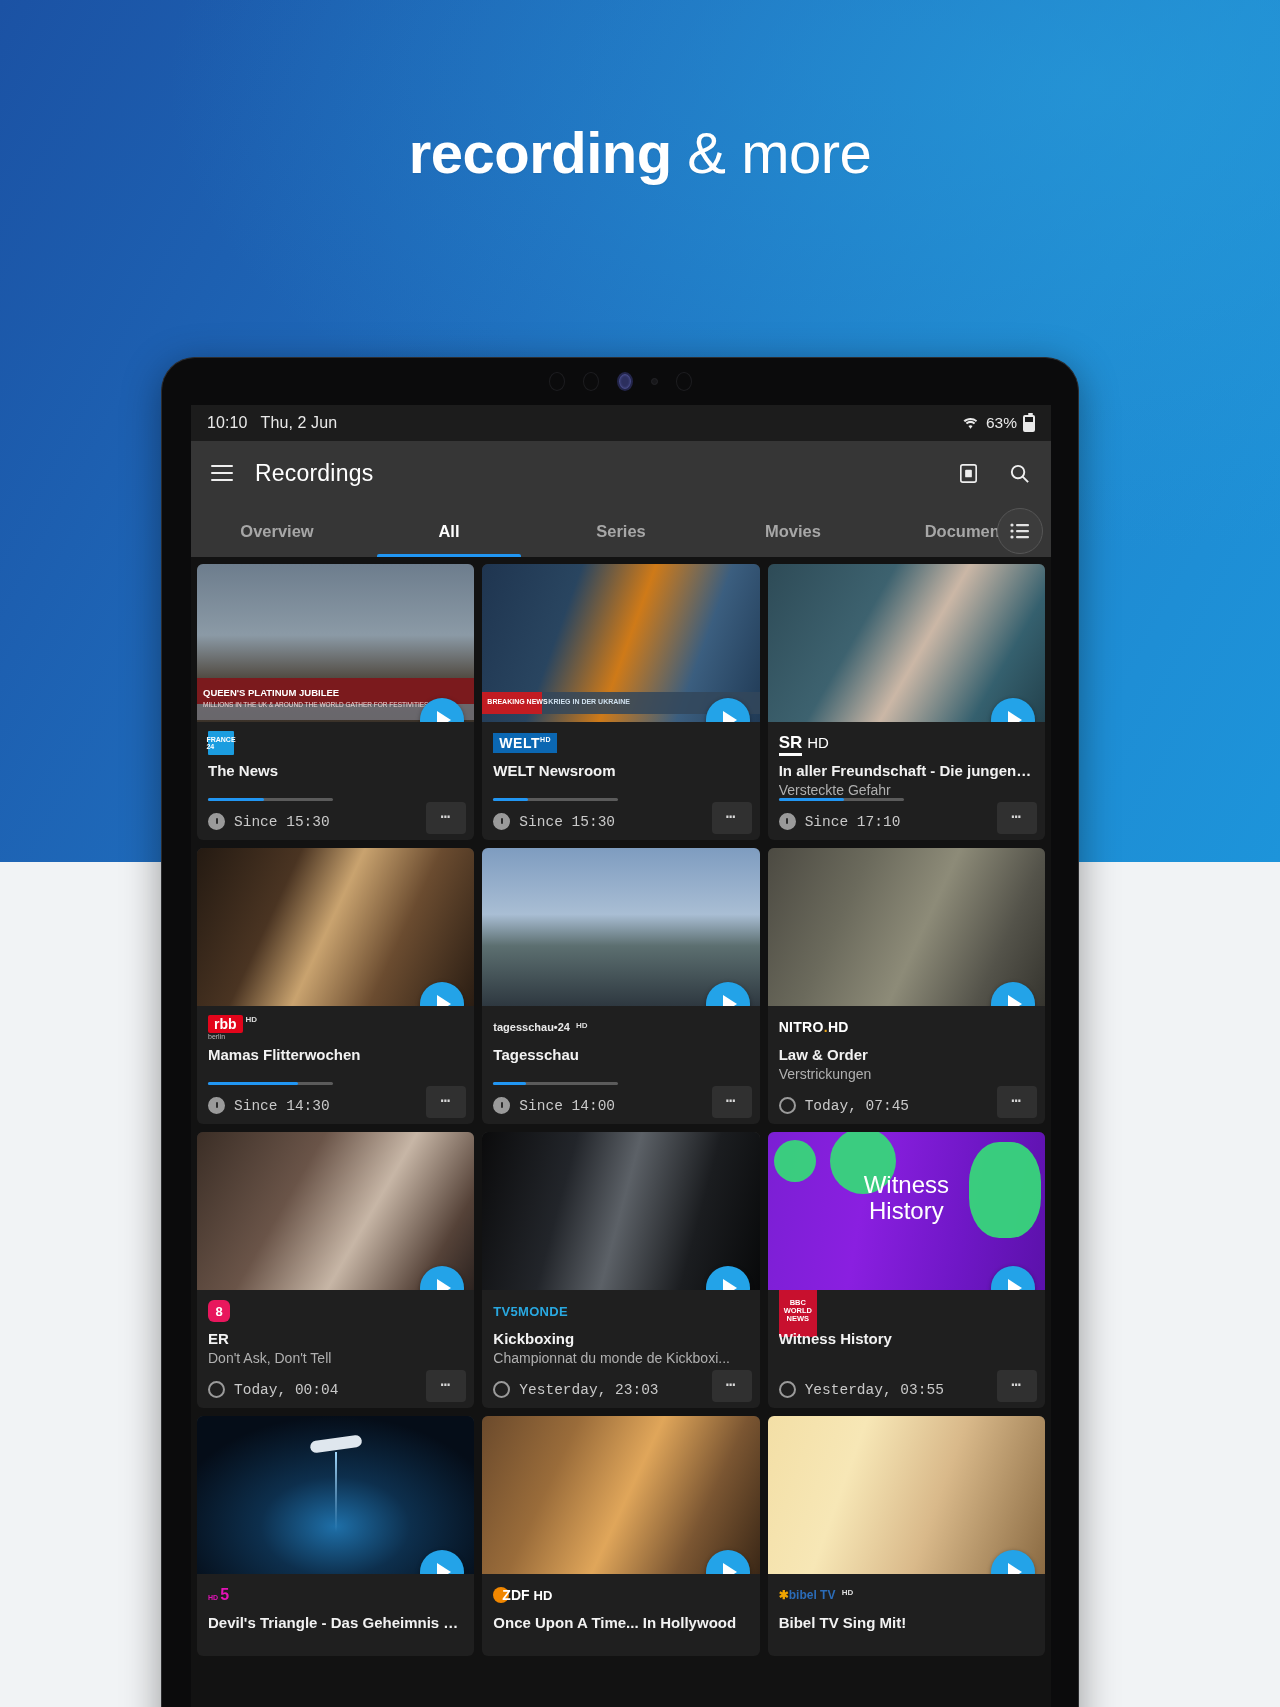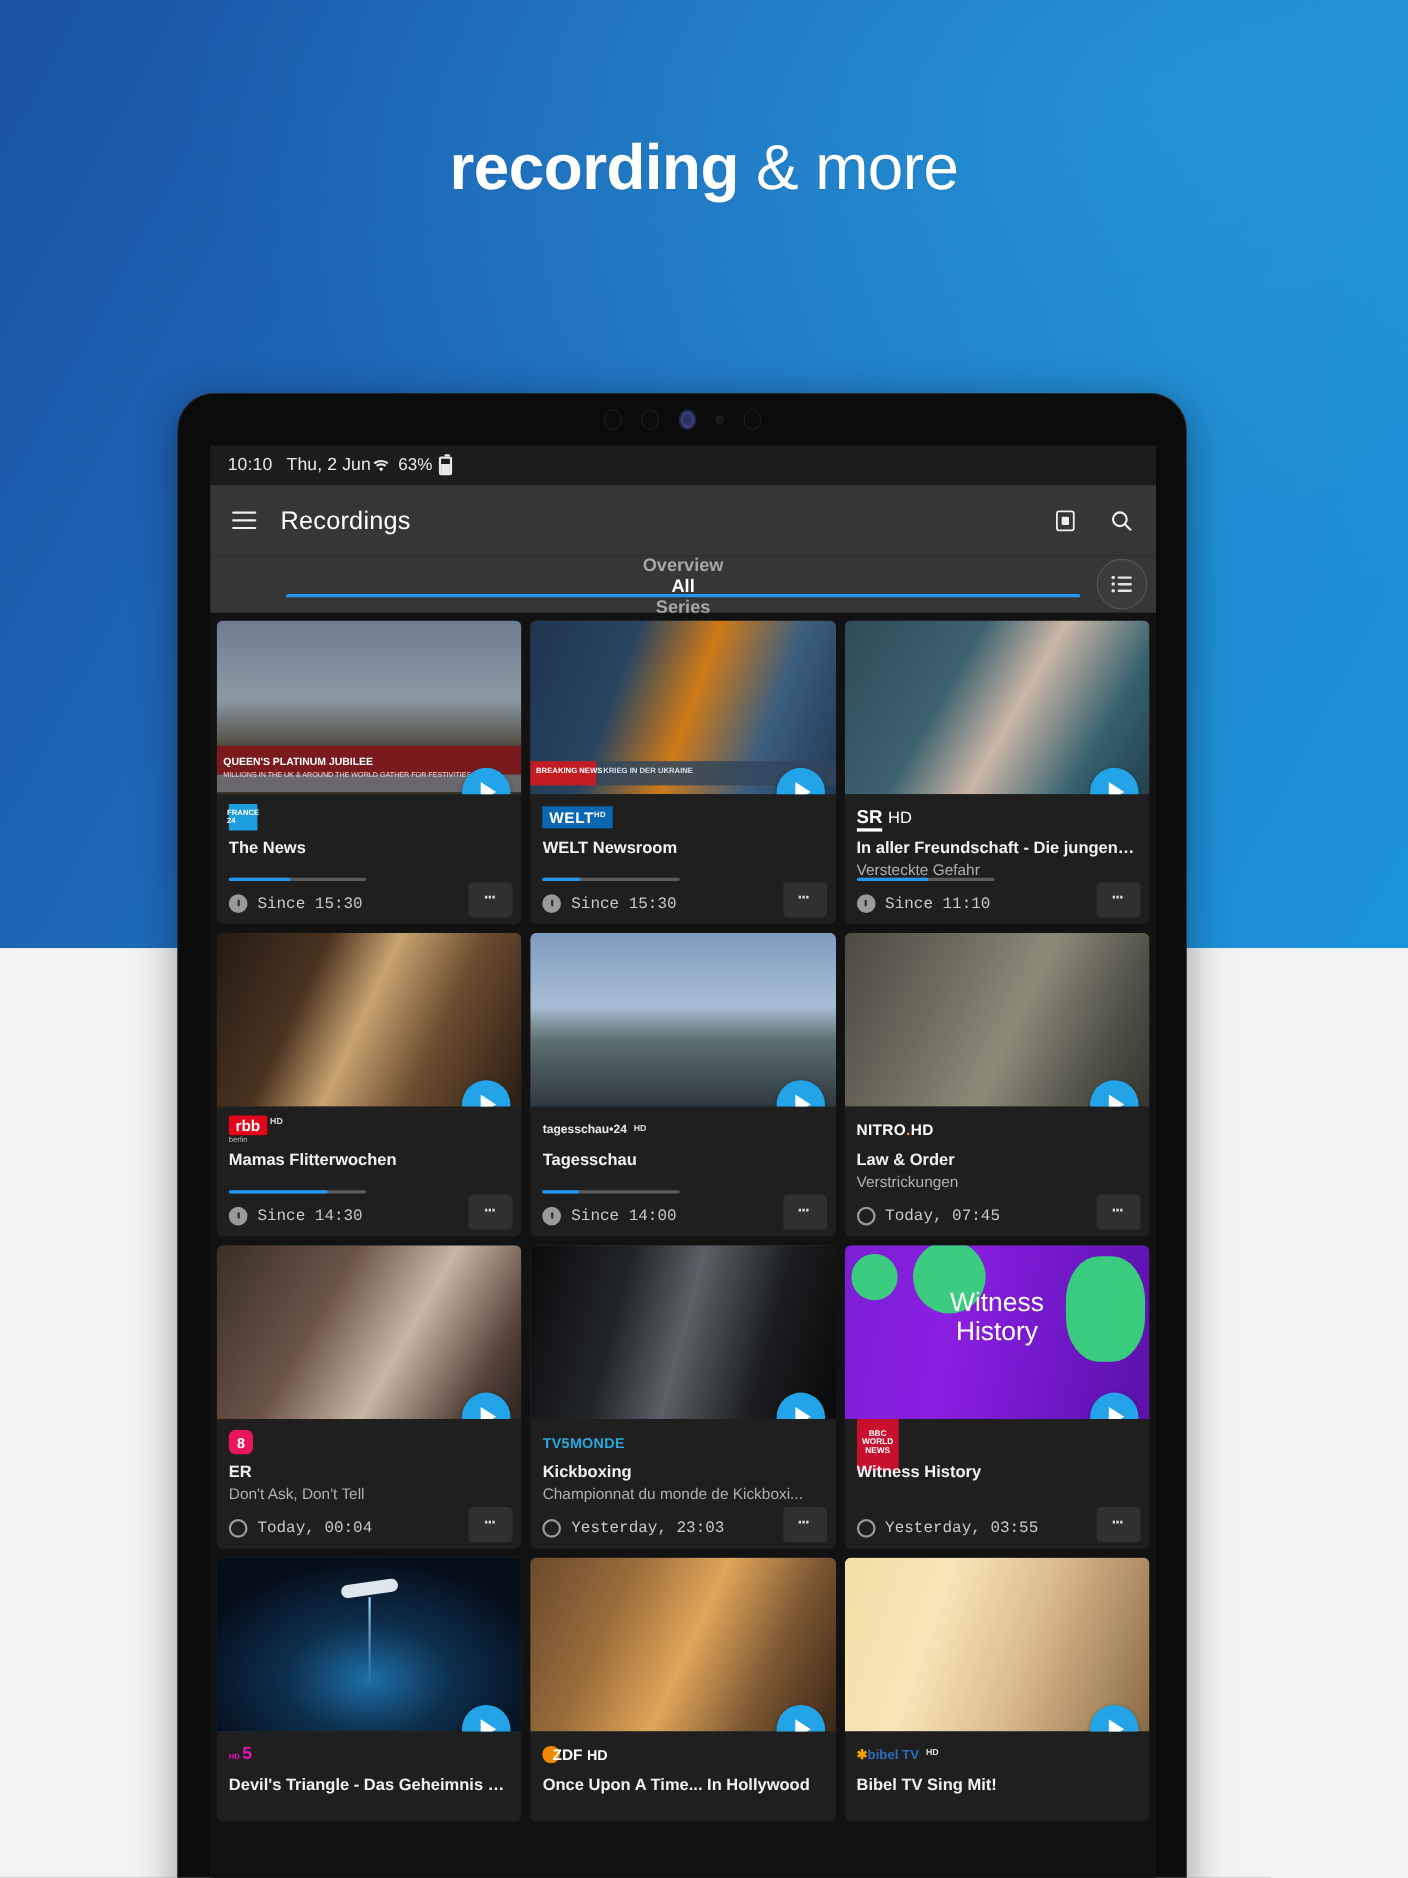--- a/index.html
+++ b/index.html
@@ -59,21 +59,21 @@
   .screen {
     position: absolute; left: 29px; top: 47px;
     width: 860px; height: 1343px;
     background: #121212;
     overflow: hidden;
   }
 
   
   .statusbar {
     height: 36px; background: #1c1c1c; color: #e9e9e9;
-    display: flex; align-items: center; 
+    display: flex; align-items: center; justify-content: space-between;
     padding: 0 16px; font-size: 16px;
   }
   .status-left { display: flex; align-items: center; gap: 13px; letter-spacing: .1px; }
   .status-right { display: flex; align-items: center; gap: 6px; font-size: 15.5px; }
   .batt {
     width: 12px; height: 17px; border: 2px solid #e9e9e9; border-radius: 2px;
     position: relative; background: linear-gradient(to top, #e9e9e9 63%, transparent 63%);
   }
   .batt::before {
     content:""; position: absolute; top:-4px; left:2.5px; width:5px; height:2px; background:#e9e9e9; border-radius:1px;
@@ -85,21 +85,21 @@
     display: flex; align-items: center; padding: 0 20px; gap: 22px;
   }
   .hamburger { width: 22px; height: 16px; display: flex; flex-direction: column; justify-content: space-between; cursor: pointer;}
   .hamburger span { display: block; height: 2px; background: #efefef; border-radius: 1px; }
   .appbar-title { color: #ffffff; font-size: 23px; font-weight: 400; flex: 1; letter-spacing:.2px;}
   .appbar-actions { display: flex; align-items: center; gap: 28px; }
 
   
   .tabsrow {
     height: 52px; background: #363636; position: relative;
-    display: flex; align-items: stretch; overflow: hidden; flex-direction: column;
+    display: flex; align-items: stretch; overflow: hidden;
   }
   .tab {
     flex: 1; display: flex; align-items: center; justify-content: center;
     color: #a7a7a7; font-size: 16.5px; font-weight: 700; position: relative;
     cursor: pointer; white-space: nowrap;
   }
   .tab.active { color: #ffffff; }
   .tab.active::after {
     content:""; position: absolute; left: 8%; right: 8%; bottom: 0; height: 3px;
     background: #2196f3; border-radius: 2px 2px 0 0;
@@ -361,21 +361,21 @@
             </div>
             <div class="card-title">In aller Freundschaft - Die jungen Ä...</div>
             <div class="card-sub">Versteckte Gefahr</div>
           </div>
           <div class="card-foot">
             <div class="progress">
               <i style="width:52%"></i>
             </div>
             <div class="footline">
               <span class="recdot filled"></span>
-              <span>Since 11:10</span>
+              <span>Since 17:10</span>
             </div>
             <div class="more">⋯</div>
           </div>
         </div>
         <div class="card">
           <div class="thumb">
             <div class="art art-rbb"></div>
             <div class="play"></div>
           </div>
           <div class="meta">

